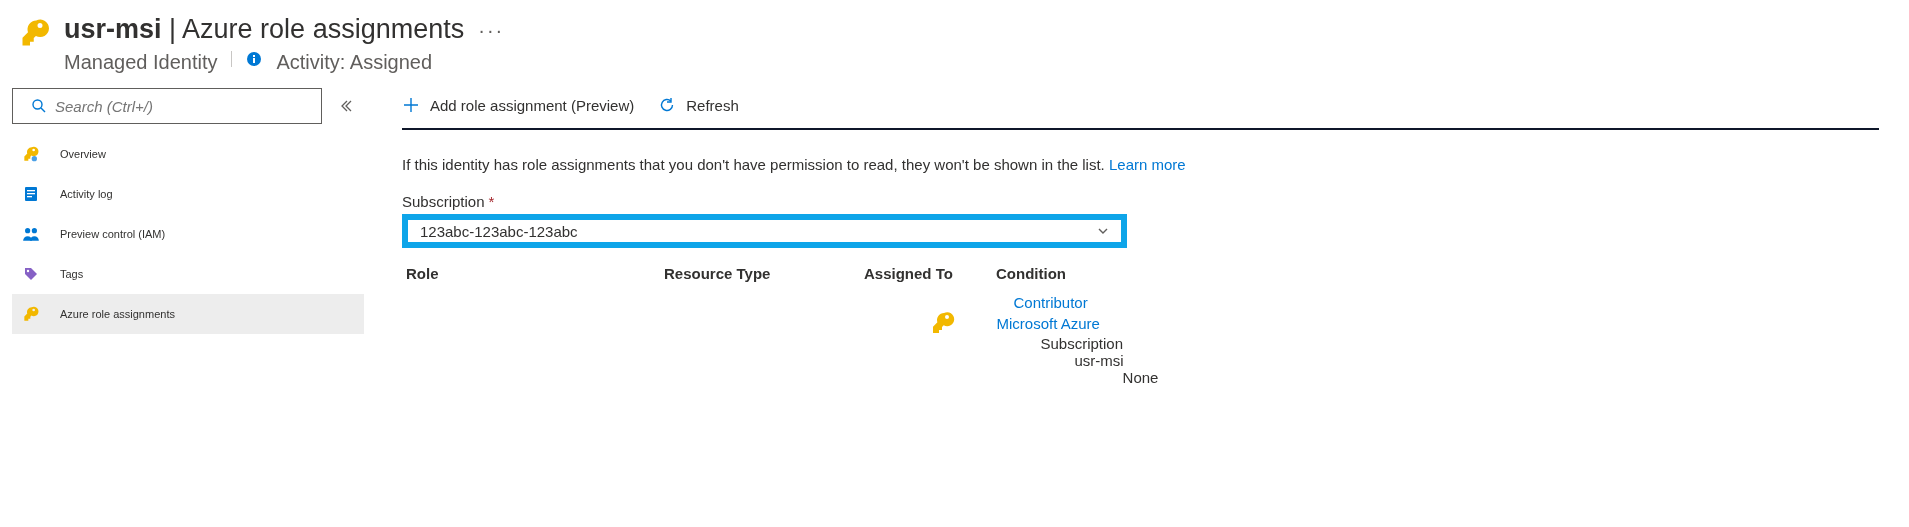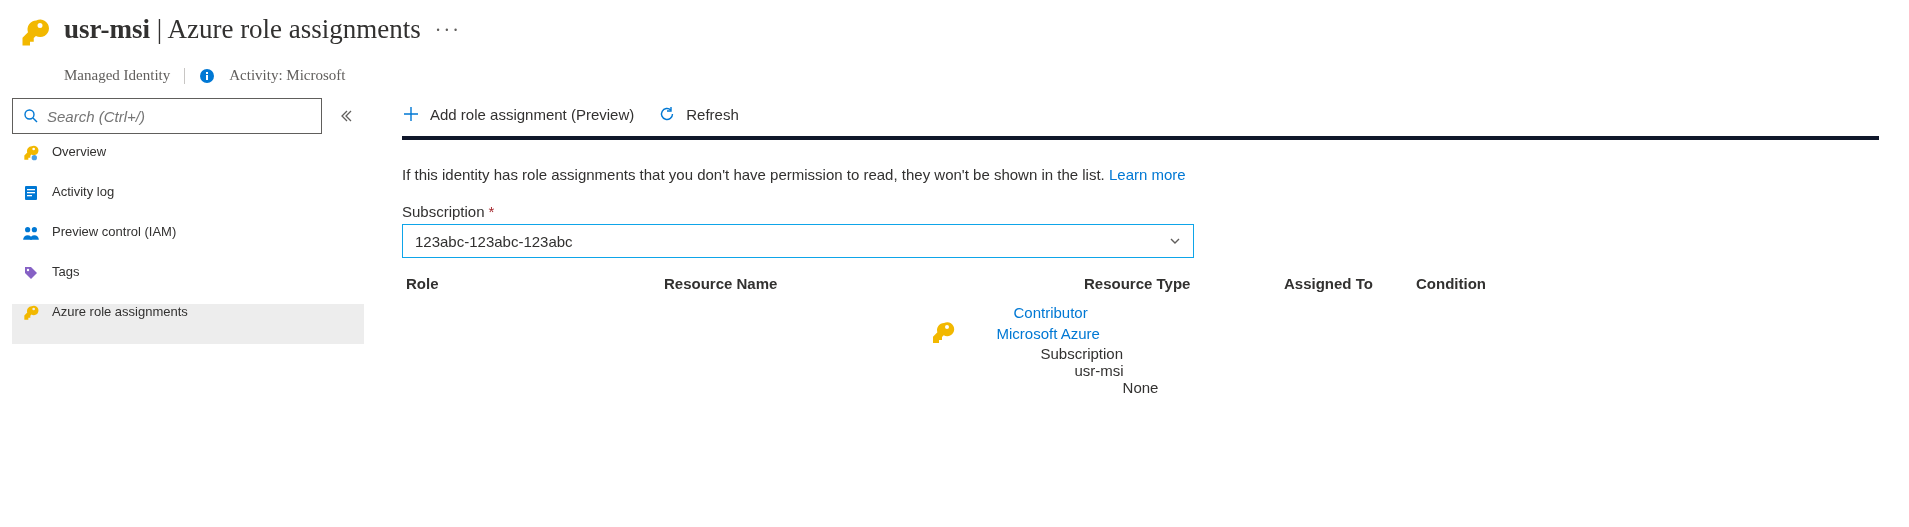--- a/index.html
+++ b/index.html
@@ -1,52 +1,52 @@
 <!DOCTYPE html>
 <html><head>
 <meta charset="utf-8">
 <style>
   * { box-sizing: border-box; margin: 0; padding: 0; }
   body { font-family: "Segoe UI", -apple-system, sans-serif; font-size: 14px; color: #323130; background: #fff; }
   .page { display: flex; flex-direction: column; width: 1909px; }
   
   .header { display: flex; align-items: flex-start; padding: 14px 20px 10px 20px; gap: 14px; }
   .header-key { width: 30px; height: 30px; margin-top: 4px; flex-shrink: 0; }
-  .header-titles { display: flex; flex-direction: column; gap: 22px; font-family: Liberation Serif, serif; }
+  .header-titles { display: flex; flex-direction: column; gap: 6px; }
   .header-title-row { display: flex; align-items: center; gap: 14px; }
   .header-title { font-size: 27px; font-weight: 400; color: #323130; }
   .header-title strong { font-weight: 700; }
   .header-ellipsis { font-size: 20px; color: #605e5c; line-height: 1; letter-spacing: 2px; cursor: pointer; }
-  .header-sub { display: flex; align-items: flex-end; gap: 14px; font-size: 15px; color: #605e5c; }
+  .header-sub { display: flex; align-items: flex-start; gap: 14px; font-size: 20px; color: #605e5c; }
   .sub-divider { width: 1px; height: 16px; background: #c8c6c4; }
   .info-icon-wrap { display: inline-flex; align-items: center; }
   
   .body { display: flex; }
   
   .sidebar { width: 372px; flex-shrink: 0; padding: 0 8px 0 12px; }
   .search-row { display: flex; align-items: center; gap: 6px; margin: 4px 0 10px 0; }
-  .search-box { display: flex; align-items: center; flex: 1; border: 1px solid #605e5c; height: 36px; padding: 0 10px; gap: 8px; }
+  .search-box { display: flex; align-items: center; flex: 1; border: 1px solid #605e5c; height: 36px; padding: 0 18px; gap: 8px; }
   .search-input { border: none; outline: none; flex: 1; font-size: 15px; color: #605e5c; font-style: italic; background: transparent; }
   .collapse-btn { width: 36px; height: 36px; display: flex; align-items: center; justify-content: center; cursor: pointer; color: #605e5c; background: rgba(0,0,0,0); }
   
-  .nav-item { display: flex; gap: 12px; height: 40px; padding: 0 10px; cursor: pointer; font-size: 13px; }
+  .nav-item { display: flex; align-items: center; gap: 20px; height: 40px; padding: 0 10px; cursor: pointer; font-size: 11px; }
   .nav-item.selected { background: #ededed; }
   .nav-icon { width: 18px; height: 18px; display: flex; align-items: center; justify-content: center; flex-shrink: 0; }
   
   .main { flex: 1; padding: 0 30px 0 30px; }
-  .toolbar { display: flex; align-items: center; gap: 24px; height: 46px; border-bottom: 4px solid #0f172a; padding-bottom: 2px; }
+  .toolbar { display: flex; align-items: center; gap: 24px; height: 46px; border-bottom: 2px solid #0f172a; padding-bottom: 2px; }
   .tool-btn { display: flex; align-items: center; gap: 10px; cursor: pointer; color: #323130; font-size: 15px; }
   .tool-icon { color: #0078d4; width: 18px; height: 18px; display: flex; align-items: center; justify-content: center; }
   
   .notice { margin: 26px 0 20px 0; font-size: 15px; color: #323130; }
   .notice a { color: #0078d4; text-decoration: none; cursor: pointer; }
   
   .field-label { font-size: 15px; margin-bottom: 4px; }
   .field-label .req { color: #a4262c; margin-left: 4px; }
-  .dropdown { display: flex; align-items: center; justify-content: space-between; width: 792px; height: 34px; border: 1px solid #0ea5e9; padding: 0 12px; cursor: pointer; font-size: 15px; margin-bottom: 4px; }
+  .dropdown { display: flex; align-items: center; justify-content: space-between; width: 725px; height: 34px; border: 6px solid #0ea5e9; padding: 0 12px; cursor: pointer; font-size: 15px; margin-bottom: 4px; }
   .dropdown .chev { color: #605e5c; }
   
   .table { width: 100%; }
   .thead { display: flex; align-items: center; height: 42px; font-weight: 600; font-size: 15px; }
   .trow { display: flex; align-items: center; min-height: 52px; font-size: 15px; flex-direction: column; }
   .col-role { width: 262px; padding-left: 4px; }
   .col-name { width: 420px; display: flex; align-items: center; gap: 16px; }
   .col-type { width: 200px; }
   .col-assigned { width: 132px; }
   .col-condition { flex: 1; }
@@ -77,21 +77,21 @@
       <div class="header-sub">
         <span>Managed Identity</span>
         <span class="sub-divider"></span>
         <span class="info-icon-wrap">
           <svg viewBox="0 0 16 16" width="16" height="16">
               <circle cx="8" cy="8" r="7" fill="#0078d4"></circle>
               <rect x="7" y="7" width="2" height="5" fill="#fff"></rect>
               <rect x="7" y="4" width="2" height="2" fill="#fff"></rect>
             </svg>
         </span>
-        <span><span>Activity:</span> <span>Microsoft</span></span>
+        <span><span>Activity:</span> <span>Assigned</span></span>
       </div>
     </div>
   </div>
 
   <div class="body">
     <div class="sidebar">
       <div class="search-row">
         <div class="search-box">
           <span>
             <svg viewBox="0 0 16 16" width="16" height="16">
@@ -191,21 +191,20 @@
         <span class="chev">
           <svg viewBox="0 0 12 12" width="12" height="12">
               <path d="M2 4l4 4 4-4" fill="none" stroke="#605e5c" stroke-width="1.4"></path>
             </svg>
         </span>
       </div>
 
       <div class="table">
         <div class="thead">
           <div class="col-role">Role</div>
-          <div class="col-name">Resource Name</div>
           <div class="col-type">Resource Type</div>
           <div class="col-assigned">Assigned To</div>
           <div class="col-condition">Condition</div>
         </div>
         <div class="trow">
           <div class="col-role"><span class="link">Contributor</span></div>
           <div class="col-name">
             <span class="row-key">
               <svg viewBox="0 0 24 24" width="24" height="24">
                   <path fill="#f2b800" d="M13 2a7 7 0 0 0-6.6 9.3L2 15.7V22h6v-3h3v-3l1.7-1.7A7 7 0 1 0 13 2zm3 6a2 2 0 1 1 0-4 2 2 0 0 1 0 4z"></path>

